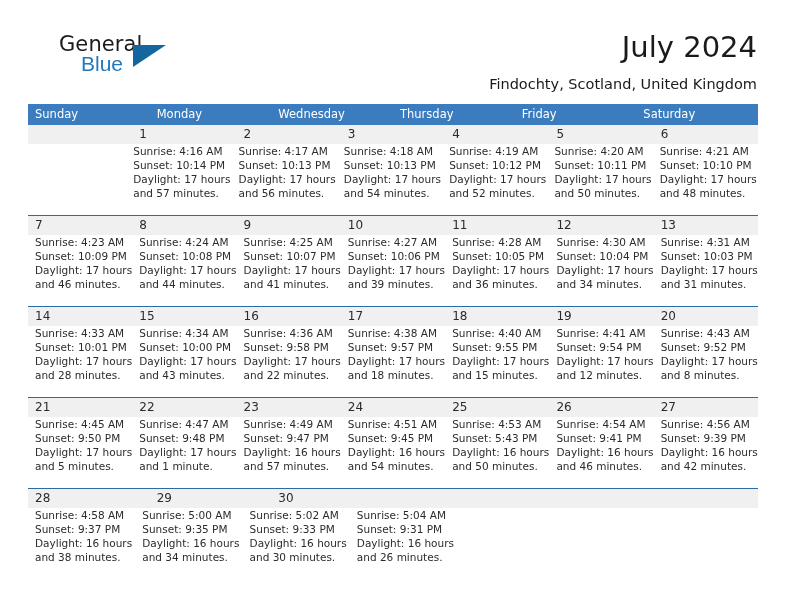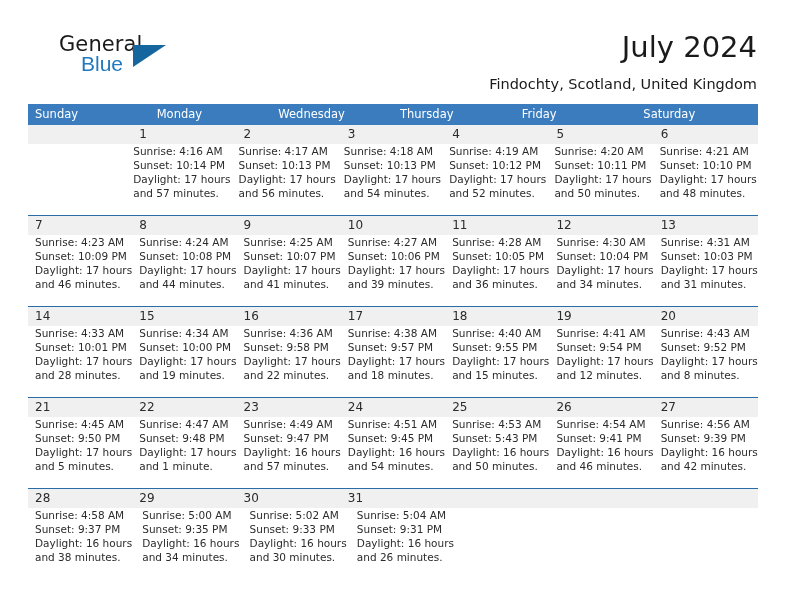--- a/index.html
+++ b/index.html
@@ -304,21 +304,21 @@
             <div class="detail-cell">
               <div class="line">Sunrise: 4:33 AM</div>
               <div class="line">Sunset: 10:01 PM</div>
               <div class="line">Daylight: 17 hours</div>
               <div class="line">and 28 minutes.</div>
             </div>
             <div class="detail-cell">
               <div class="line">Sunrise: 4:34 AM</div>
               <div class="line">Sunset: 10:00 PM</div>
               <div class="line">Daylight: 17 hours</div>
-              <div class="line">and 19 minutes.</div>
+              <div class="line">and 43 minutes.</div>
             </div>
             <div class="detail-cell">
               <div class="line">Sunrise: 4:36 AM</div>
               <div class="line">Sunset: 9:58 PM</div>
               <div class="line">Daylight: 17 hours</div>
               <div class="line">and 22 minutes.</div>
             </div>
             <div class="detail-cell">
               <div class="line">Sunrise: 4:38 AM</div>
               <div class="line">Sunset: 9:57 PM</div>
@@ -398,21 +398,20 @@
               <div class="line">Daylight: 16 hours</div>
               <div class="line">and 42 minutes.</div>
             </div>
           </div>
         </div>
         <div class="week-row">
           <div class="daynum-band">
             <div class="daynum-cell">28</div>
             <div class="daynum-cell">29</div>
             <div class="daynum-cell">30</div>
-            <div class="daynum-cell">31</div>
             <div class="daynum-cell"></div>
             <div class="daynum-cell"></div>
             <div class="daynum-cell"></div>
           </div>
           <div class="detail-band">
             <div class="detail-cell">
               <div class="line">Sunrise: 4:58 AM</div>
               <div class="line">Sunset: 9:37 PM</div>
               <div class="line">Daylight: 16 hours</div>
               <div class="line">and 38 minutes.</div>

